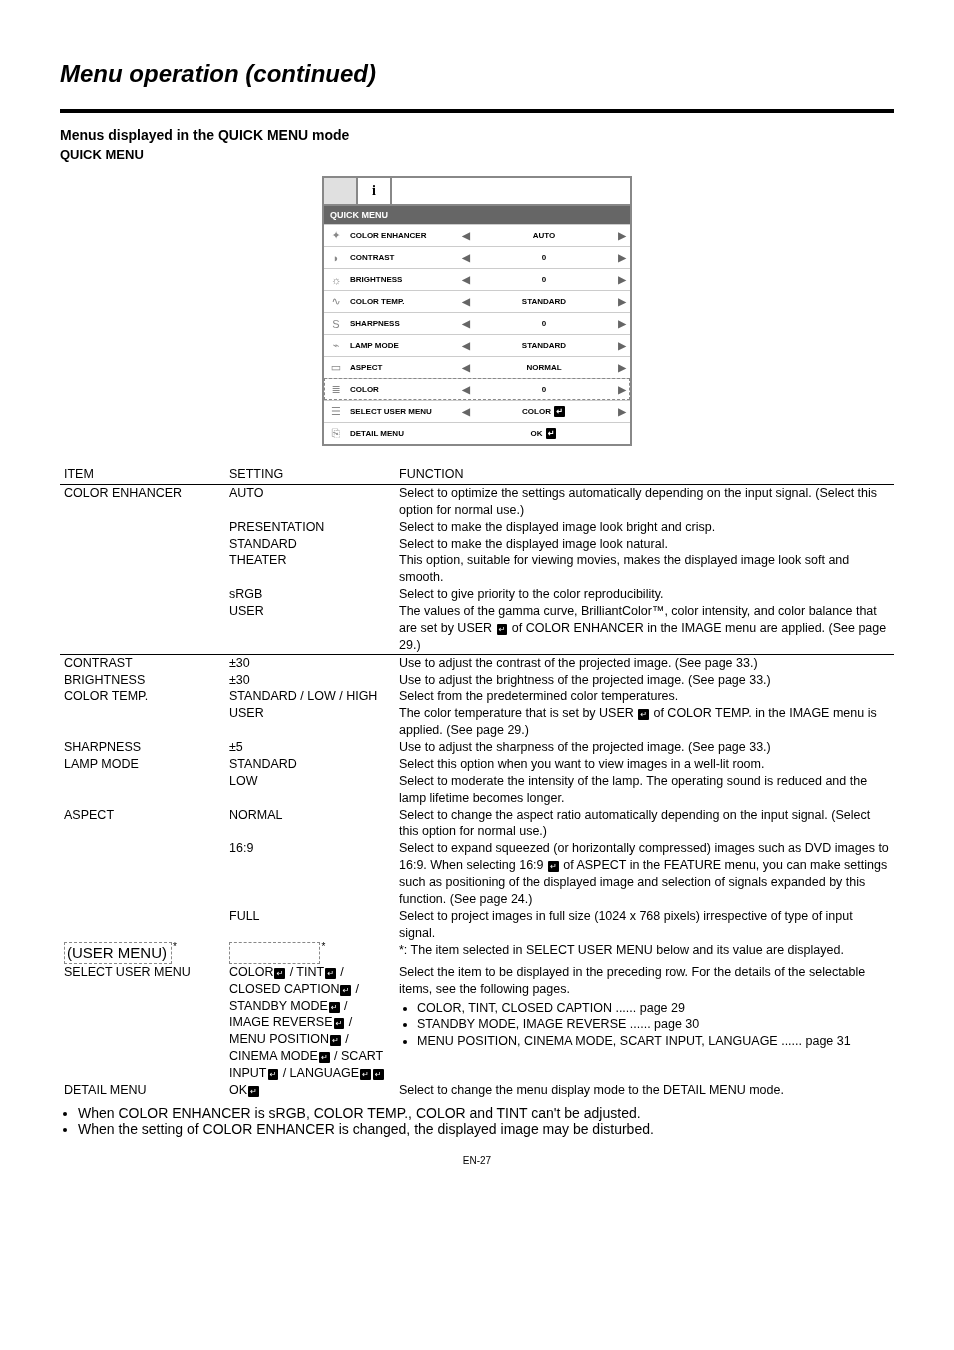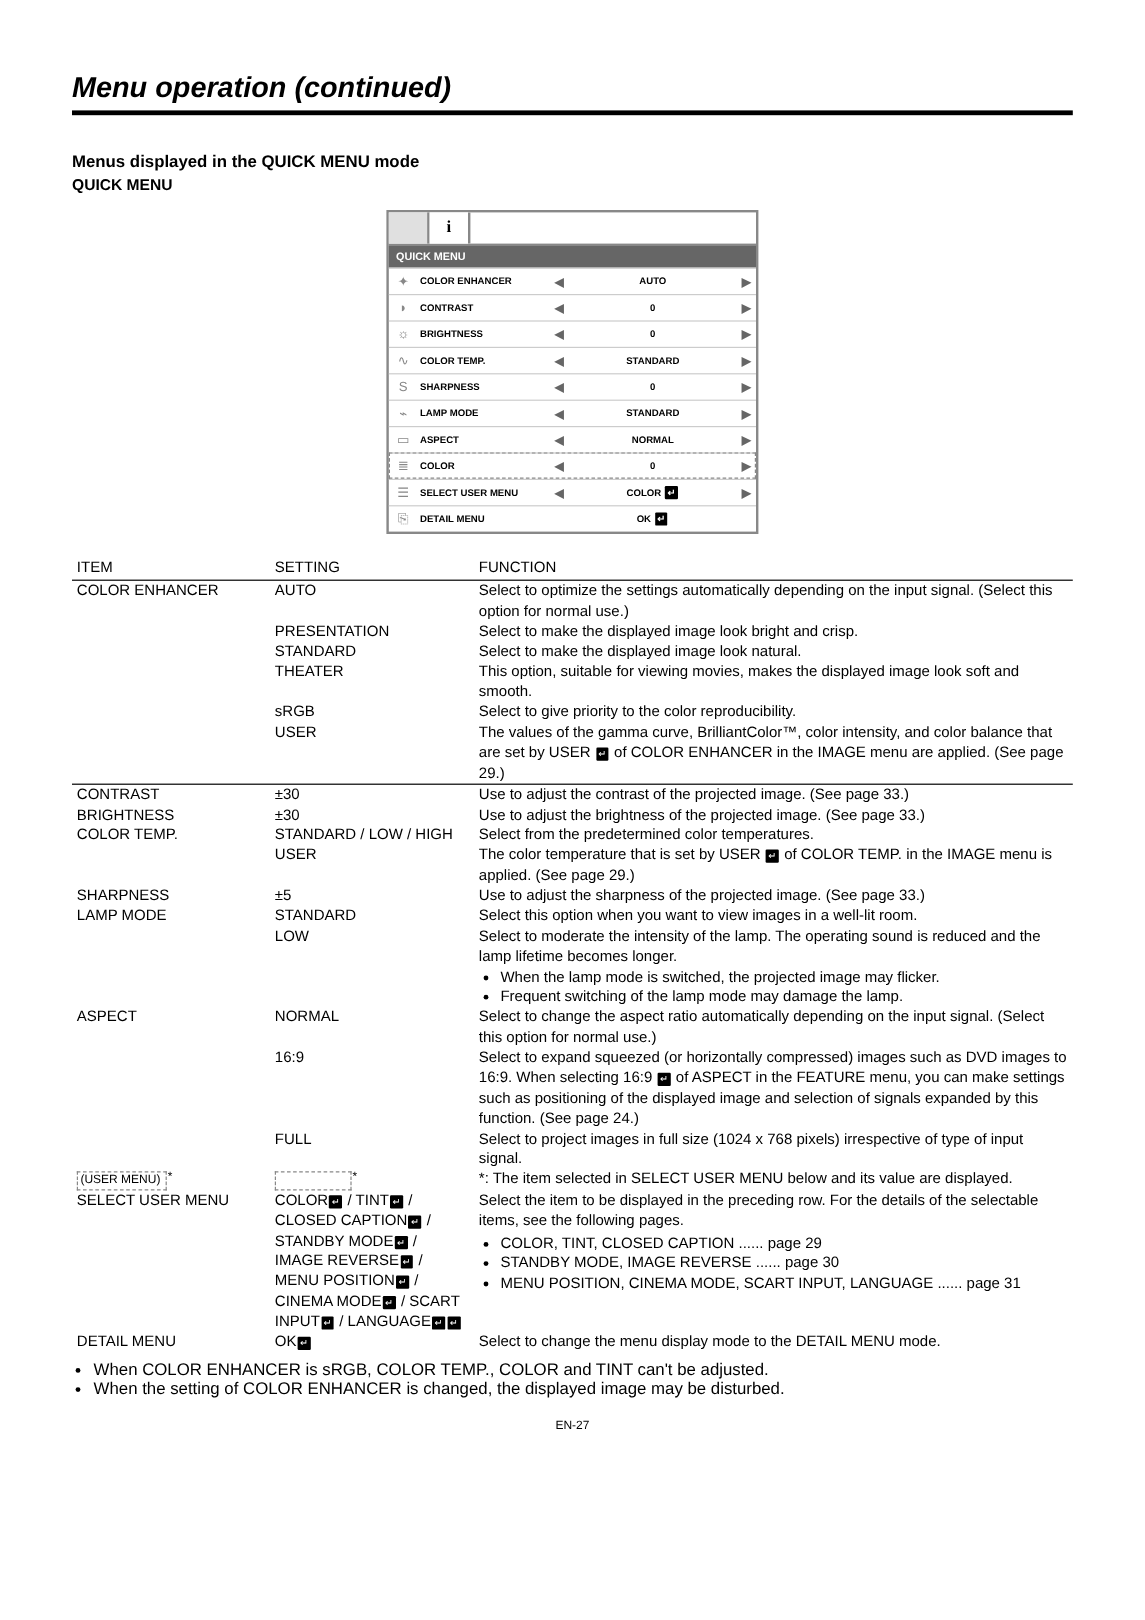--- a/index.html
+++ b/index.html
@@ -9,22 +9,22 @@
     font-family: Helvetica, Arial, sans-serif;
     color: #000;
     width: 954px;
   }
   .page { padding: 60px 60px 40px 60px; }
   .header-title {
     font-style: italic;
     font-weight: bold;
     font-size: 24px;
     border-bottom: 4px solid #000;
-    padding-bottom: 4px;
-    margin-bottom: 30px;
+    padding-bottom: 21px;
+    margin-bottom: 14px;
   }
   .h2 { font-weight: bold; font-size: 22px; margin-bottom: 4px; }
   .h3 { font-weight: bold; font-size: 14px; margin-bottom: 4px; }
   .h4 { font-weight: bold; font-size: 13px; margin-bottom: 14px; }
 
   
   .osd {
     margin: 0 auto 20px auto;
     width: 310px;
     border: 2px solid #888;
@@ -71,21 +71,21 @@
   .tbl .line td { border-bottom: 1px solid #000; height: 0; padding: 0; }
   .col-item { width: 165px; }
   .col-set { width: 170px; }
   .enter-glyph {
     display: inline-block; background: #000; color: #fff;
     font-size: 8px; padding: 0 2px; line-height: 11px; margin: 0 1px;
     border-radius: 1px;
   }
   .dashed-box {
     display: inline-block; border: 1px dashed #888; padding: 0 4px 0 2px; position: relative;
-    font-size: 10px;
+    font-size: 15px;
   }
   .dashed-box::after { content: "*"; position: absolute; top: -3px; right: -6px; font-size: 10px; }
 
   .notes { font-size: 14px; margin-top: 6px; }
   .notes ul { margin: 0; padding-left: 18px; }
   .pagenum { text-align: center; font-size: 10px; margin-top: 18px; }
 </style>
 </head>
 <body>
 
@@ -245,30 +245,20 @@
           <td class="col-item">LAMP MODE</td>
           <td class="col-set">STANDARD</td>
           <td>Select this option when you want to view images in a well-lit room.</td>
         </tr>
         <tr>
           <td class="col-item"></td>
           <td class="col-set">LOW</td>
           <td>Select to moderate the intensity of the lamp. The operating sound is reduced and the lamp lifetime becomes longer.</td>
         </tr>
         <tr>
-          <td class="col-item"></td>
-          <td class="col-set"></td>
-          <td>
-            <ul style="margin: 0px; padding-left: 18px;">
-              <li>When the lamp mode is switched, the projected image may flicker.</li>
-              <li>Frequent switching of the lamp mode may damage the lamp.</li>
-            </ul>
-          </td>
-        </tr>
-        <tr>
           <td class="col-item">ASPECT</td>
           <td class="col-set">NORMAL</td>
           <td>Select to change the aspect ratio automatically depending on the input signal. (Select this option for normal use.)</td>
         </tr>
         <tr>
           <td class="col-item"></td>
           <td class="col-set">16:9</td>
           <td>Select to expand squeezed (or horizontally compressed) images such as DVD images to 16:9. When selecting 16:9 <span class="enter-glyph">↵</span> of ASPECT in the FEATURE menu, you can make settings such as positioning of the displayed image and selection of signals expanded by this function. (See page 24.)</td>
         </tr>
         <tr>

